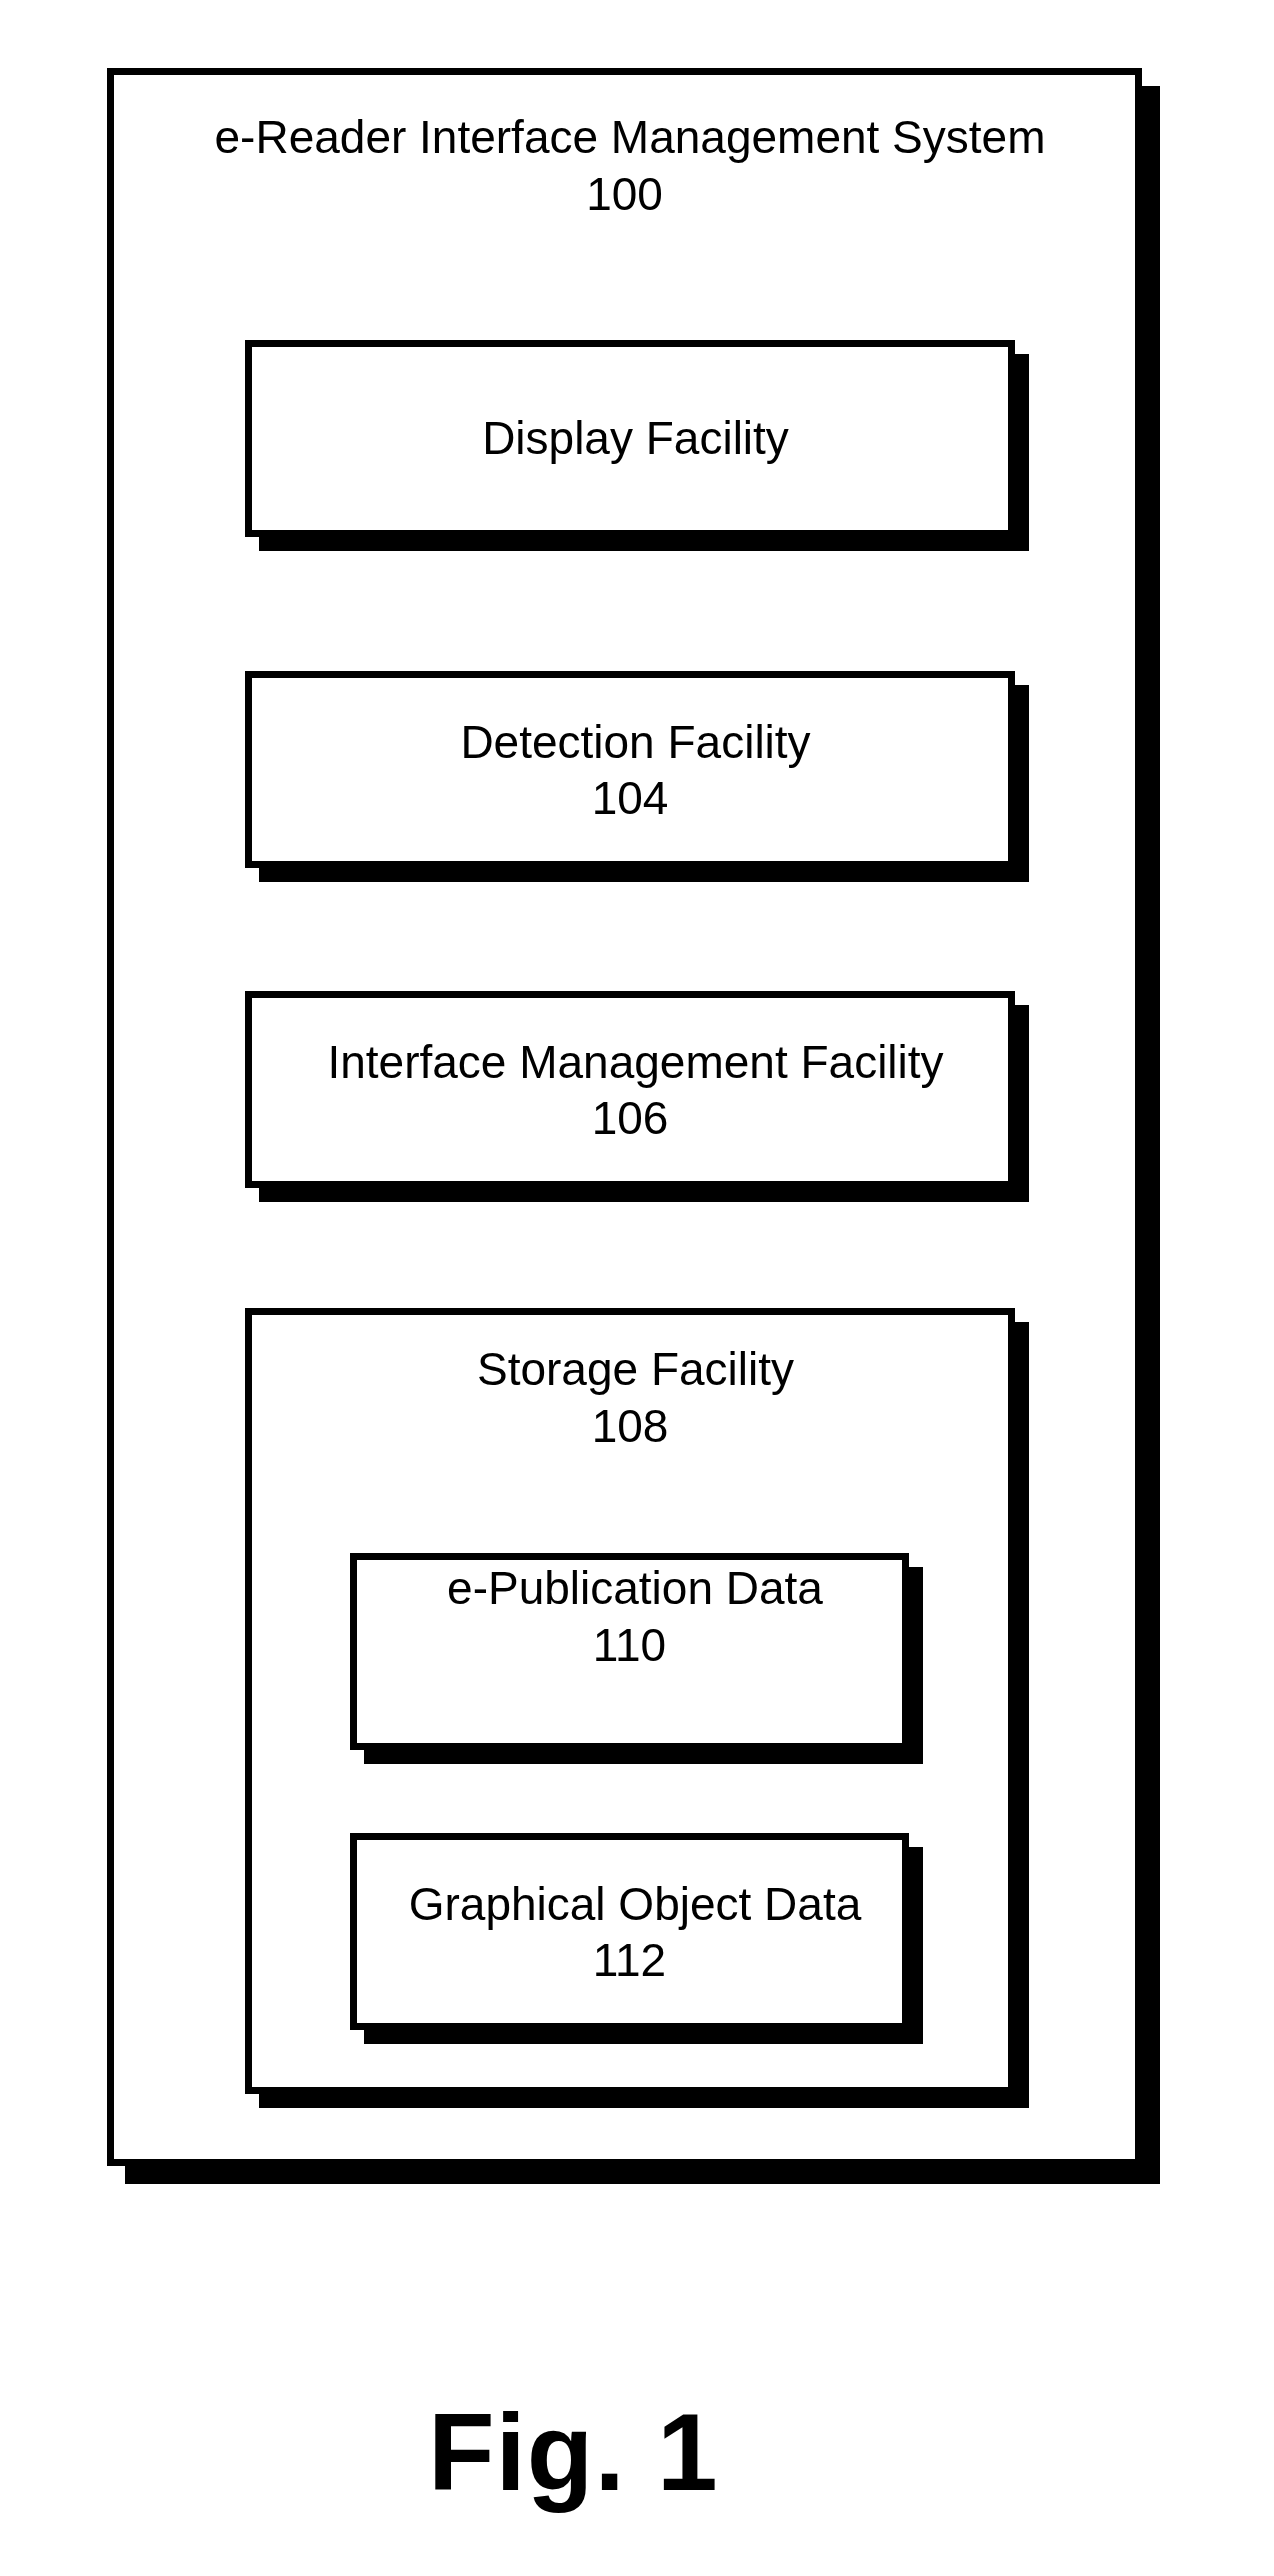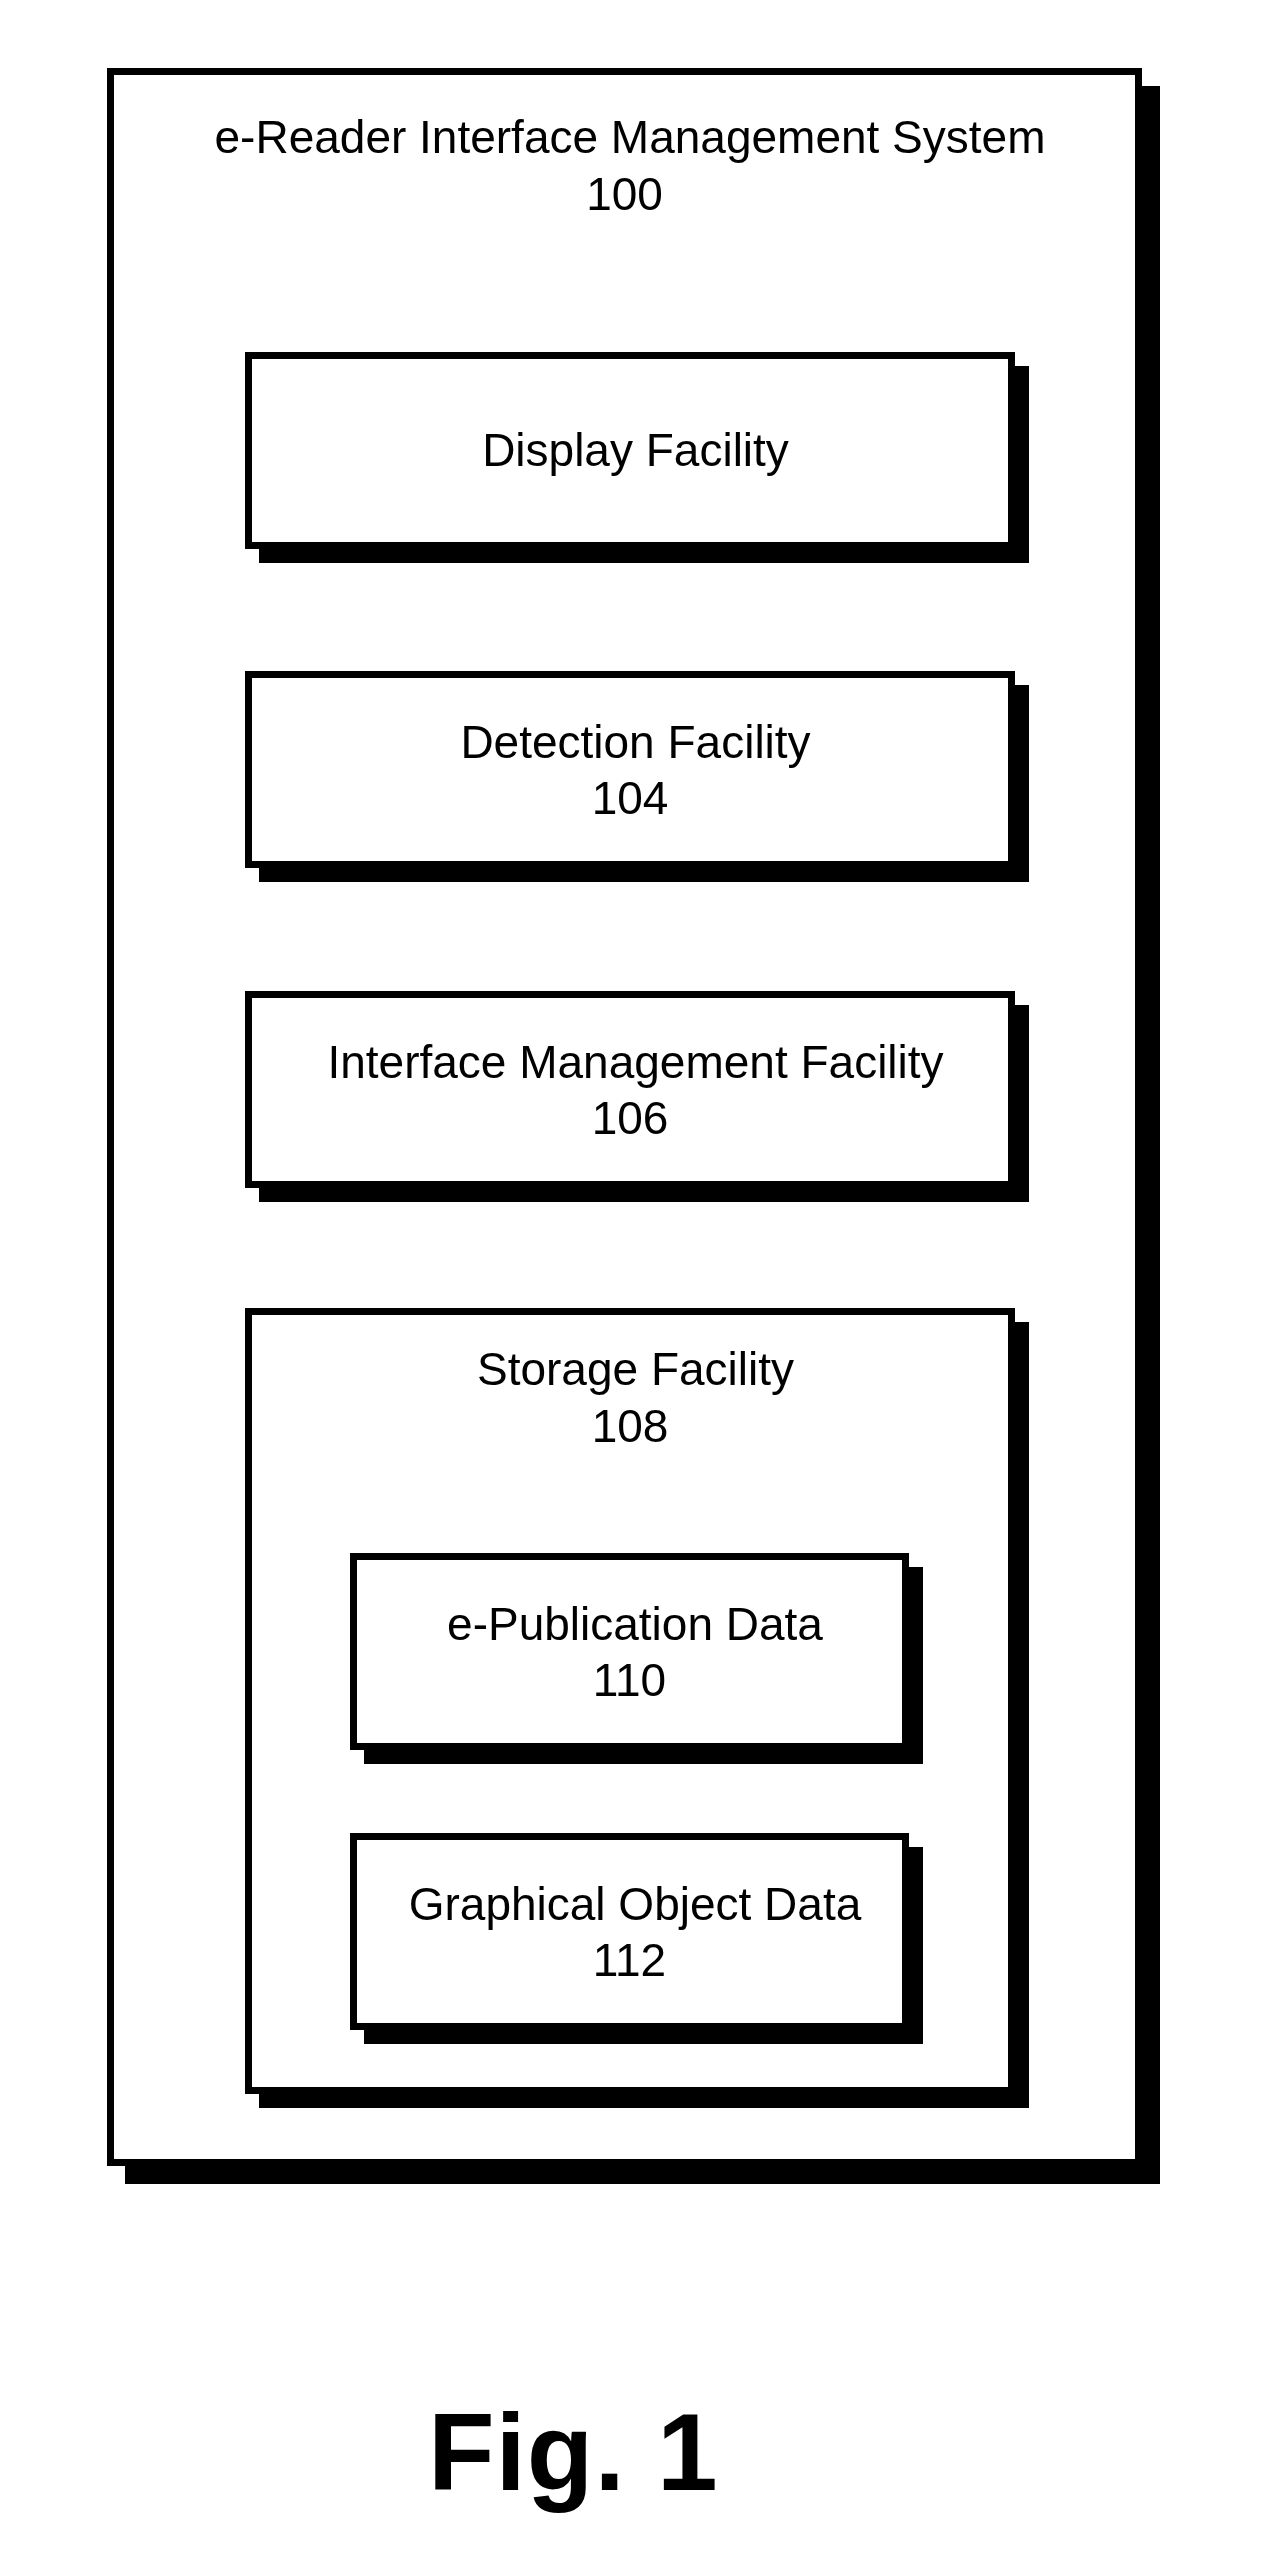--- a/index.html
+++ b/index.html
@@ -62,21 +62,21 @@
   <div class="shadow-box" style="left:107px; top:68px; width:1053px; height:2116px;">
     <div class="shadow" style="left:18px; top:18px; width:1035px; height:2098px;"></div>
     <div class="face" style="left:0;  top:0;  width:1035px; height:2098px; padding-top:34px;">
       <div class="face-inner">
         <div class="title-line">e-Reader Interface Management System</div>
         <div class="num">100</div>
       </div>
     </div>
   </div>
 
-  <div class="shadow-box" style="left:245px; top:352px; width:784px; height:249px;">
+  <div class="shadow-box" style="left:245px; top:340px; width:784px; height:249px;">
     <div class="shadow" style="left:14px; top:14px; width:770px; height:197px;"></div>
     <div class="face" style="left:0;  top:0;  width:770px; height:197px; display:flex; align-items:center; justify-content:center;">
       <div class="face-inner">
         <div class="title-line">Display Facility</div>
       </div>
     </div>
   </div>
 
   <div class="shadow-box" style="left:245px; top:671px; width:784px; height:211px;padding-left:48px;">
     <div class="shadow" style="left:14px; top:14px; width:770px; height:197px;"></div>
@@ -103,21 +103,21 @@
     <div class="face" style="left:0;  top:0;  width:770px; height:786px; padding-top:26px;">
       <div class="face-inner">
         <div class="title-line">Storage Facility</div>
         <div class="num">108</div>
       </div>
     </div>
   </div>
 
   <div class="shadow-box" style="left:350px; top:1553px; width:573px; height:211px;">
     <div class="shadow" style="left:14px; top:14px; width:559px; height:197px;"></div>
-    <div class="face" style="left:0;  top:0;  width:559px; height:197px; display:flex; align-items:center; justify-content:center;">
+    <div class="face" style="left:0;  top:0;  width:559px; height:197px; display:flex; align-items:flex-start; justify-content:center;">
       <div class="face-inner">
         <div class="title-line">e-Publication Data</div>
         <div class="num">110</div>
       </div>
     </div>
   </div>
 
   <div class="shadow-box" style="left:350px; top:1833px; width:573px; height:211px;border-radius:11px;">
     <div class="shadow" style="left:14px; top:14px; width:559px; height:197px;"></div>
     <div class="face" style="left:0;  top:0;  width:559px; height:197px; display:flex; align-items:center; justify-content:center;">

